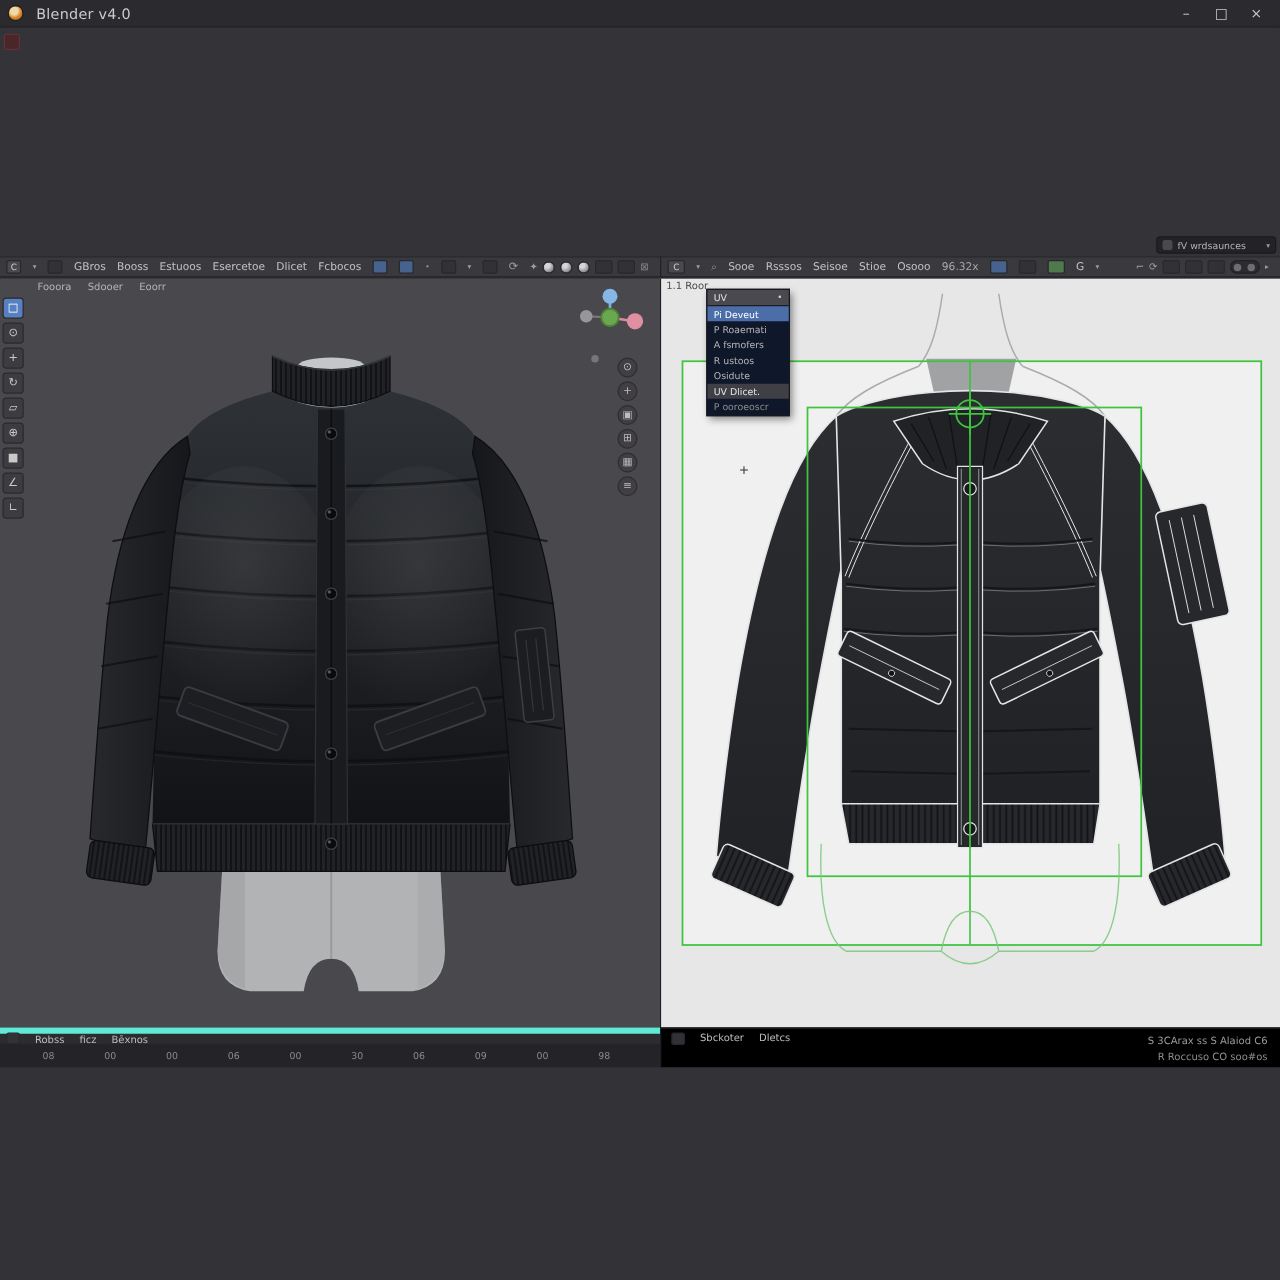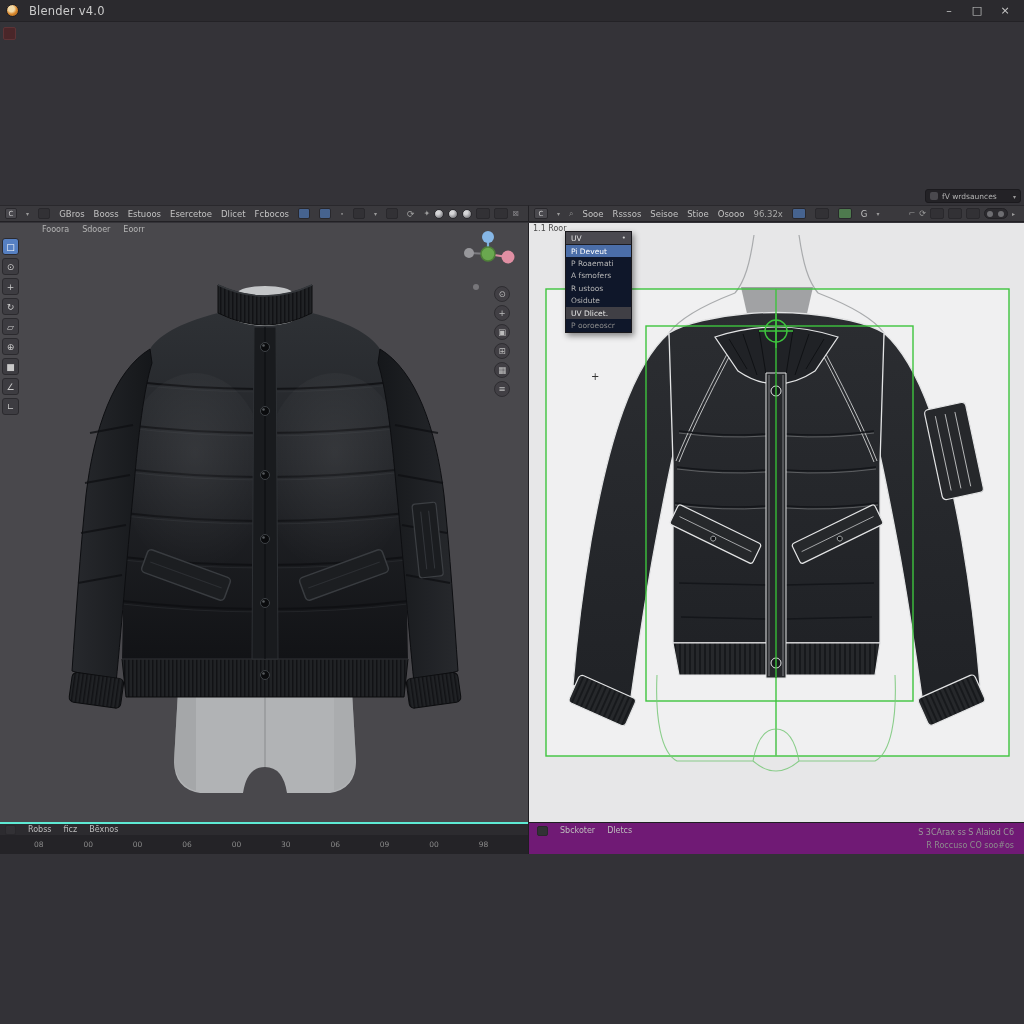--- a/index.html
+++ b/index.html
@@ -47,21 +47,21 @@
             border:1px solid #2a292d; }
   .caret { font-size:6px; color:#9a9a9a; }
   .pill { width:24px; height:11px; border-radius:6px; background:#2c2b2f; border:1px solid #222125;
           display:inline-flex; align-items:center; justify-content:space-around; }
   .pill i { width:6px; height:6px; border-radius:50%; background:#6e6e72; }
 
   
   #viewport-3d { left:0; top:223px; width:528px; height:599px; background:#49484c; }
   #viewport-uv { left:528px; top:223px; width:496px; height:599px; background:#e7e7e8;
                  border-left:1px solid #1f1e22; }
-  #vp-breadcrumb { left:30px; top:225px; display:flex; gap:13px; font-size:8px; color:#b4b4b4;margin-left:12px; }
+  #vp-breadcrumb { left:30px; top:225px; display:flex; gap:13px; font-size:8px; color:#b4b4b4; }
 
   
   #tool-col { left:2px; top:238px; display:flex; flex-direction:column; gap:3px; }
   .tool-btn { width:17px; height:17px; background:#3d3c41; border:1px solid #2b2a2e; border-radius:3px;
               display:flex; align-items:center; justify-content:center; font-size:9px; color:#c9c9c9; }
   .tool-btn.active { background:#5680c2; color:#fff; }
 
   
   #nav-col { left:494px; top:286px; display:flex; flex-direction:column; gap:3px; }
   .nav-btn { width:16px; height:16px; border-radius:50%; background:#413f44; border:1px solid #2e2d31;
@@ -76,26 +76,26 @@
   #uv-menu .menu-title .dot { margin-left:auto; font-size:7px; color:#cfcfcf; }
   .menu-item { height:12.4px; display:flex; align-items:center; padding:0 5px; color:#b5b5b5; }
   .menu-item.sel { background:#4b6ea9; color:#fff; }
   .menu-item.hl  { background:#403f45; color:#e6e6e6; }
   .menu-item.dim { color:#8b8b8b; }
   #uv-corner-label { left:533px; top:224px; font-size:8px; color:#4a4a4a; z-index:4; }
   #uv-cursor { left:591px; top:371px; font-size:10px; color:#333; z-index:4; }
 
   
   #timeline-header { left:0; top:822px; width:528px; height:13px; background:#2c2b2f;
-                     border-top:2px solid #5eead4; display:flex; align-items:center; gap:12px;
+                     border-top:5px solid #5eead4; display:flex; align-items:center; gap:12px;
                      padding-left:5px; font-size:8px; color:#bdbdbd; }
   #timeline-ruler { left:0; top:835px; width:528px; height:19px; background:#242327;
                     display:flex; align-items:center; padding-left:34px; font-size:7.5px; color:#8a8a8a; }
   #timeline-ruler span { width:50px; }
-  #right-footer { left:528px; top:822px; width:496px; height:32px; background:#701a75;
+  #right-footer { left:528px; top:822px; width:496px; height:32px; background:#000000;
                   border-top:1px solid #1f1e22; border-left:1px solid #1f1e22; font-size:8px; }
   #right-footer .menus { position:absolute; left:8px; top:3px; display:flex; gap:12px; color:#bdbdbd; }
   #right-footer .st1 { position:absolute; right:10px; top:5px; color:#9a9a9a; }
   #right-footer .st2 { position:absolute; right:10px; top:18px; color:#8d8d8d; }
   #bottom-empty { left:0; top:854px; width:1024px; height:170px; background:#333237; }
 
   .noselect { user-select:none;border-radius:29px; }
 </style>
 </head>
 <body>

